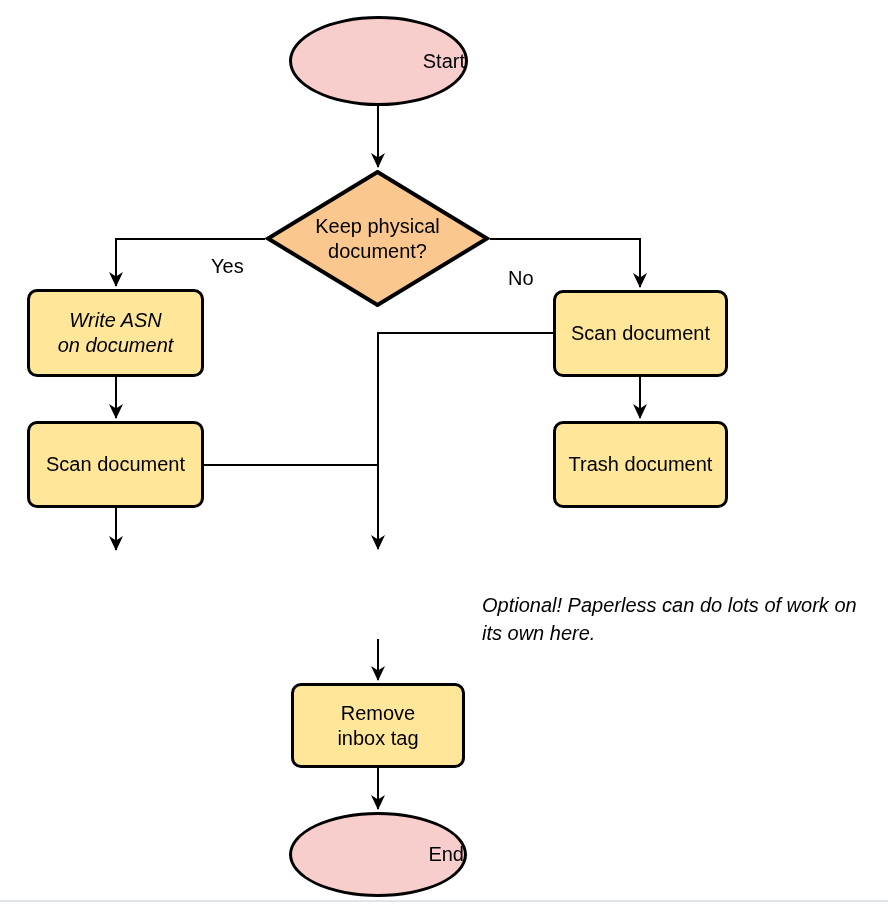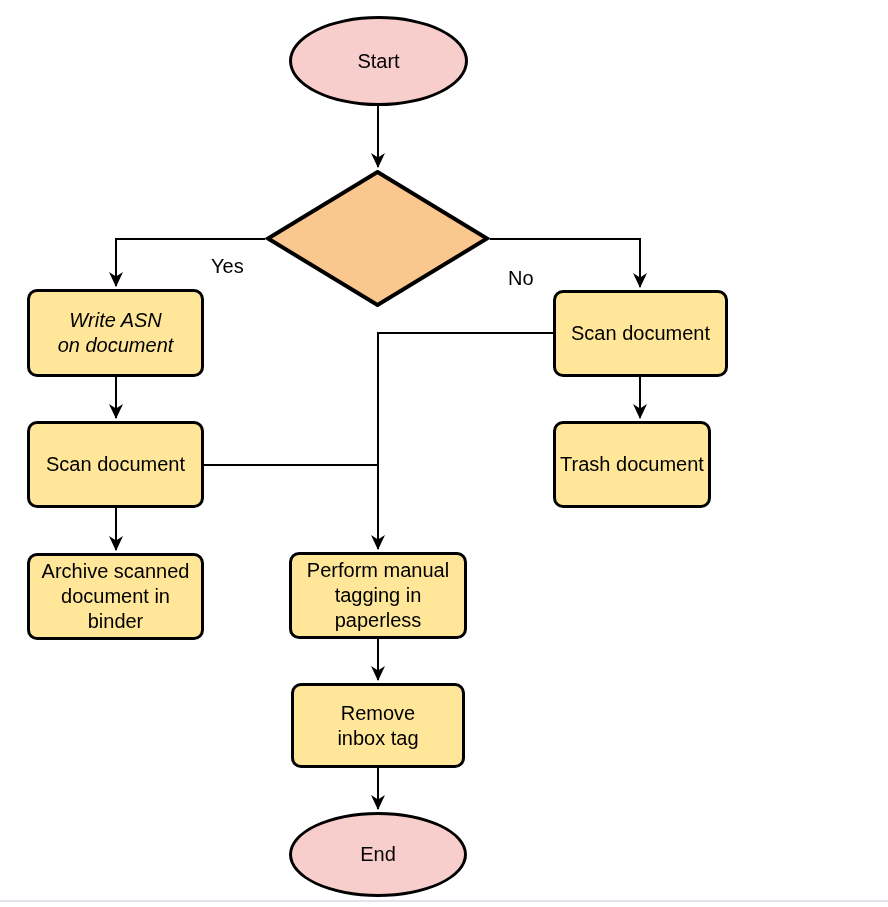--- a/index.html
+++ b/index.html
@@ -37,20 +37,21 @@
   }
   .process {
     background: var(--process-fill, #ffe699);
     border: 3px solid var(--stroke, #000000);
     border-radius: 10px;
   }
   .terminator {
     background: var(--terminator-fill, #f8cecc);
     border: 3.5px solid var(--stroke, #000000);
     border-radius: 50%;
+    justify-content: flex-end;
   }
   .decision {
     background: transparent;
     border: none;
   }
   .decision .shape-svg {
     position: absolute;
     left: 0;
     top: 0;
     width: 100%;
@@ -59,21 +60,21 @@
   .decision .node-label {
     position: relative;
     z-index: 1;
   }
   #node-start    { left: 289px; top: 16px;  width: 179px; height: 90px; }
   #node-decision { left: 265px; top: 170px; width: 225px; height: 137px; }
   #node-write-asn  { left: 27px;  top: 289px; width: 177px; height: 88px; font-style: italic; }
   #node-scan-left  { left: 27px;  top: 421px; width: 177px; height: 87px; }
   #node-archive    { left: 27px;  top: 553px; width: 177px; height: 87px; }
   #node-scan-right { left: 553px; top: 290px; width: 175px; height: 87px; }
-  #node-trash      { left: 553px; top: 421px; width: 158px; height: 87px; }
+  #node-trash      { left: 553px; top: 421px; width: 175px; height: 87px; }
   #node-tagging    { left: 289px; top: 552px; width: 178px; height: 87px; }
   #node-remove     { left: 291px; top: 683px; width: 174px; height: 85px; }
   #node-end        { left: 289px; top: 812px; width: 178px; height: 85px; }
   .edge-label {
     position: absolute;
     font-size: 20px;
     line-height: 21px;
     margin-top: 48px;
   }
   #label-yes { left: 211px; top: 208px; }
@@ -122,59 +123,53 @@
   </svg>
 
   <div class="node terminator" id="node-start">
     <span class="node-label">Start</span>
   </div>
 
   <div class="node decision" id="node-decision">
     <svg class="shape-svg" viewBox="0 0 225 137" xmlns="http://www.w3.org/2000/svg" preserveAspectRatio="none">
       <polygon points="112.5,2 222,68.5 112.5,135 3,68.5" fill="var(--decision-fill, #fac88f)" stroke="var(--stroke, #000000)" stroke-width="4"></polygon>
     </svg>
+    <span class="node-label">Keep physical
+document?</span>
   </div>
 
   <div class="node process" id="node-write-asn">
     <span class="node-label">Write ASN
 on document</span>
   </div>
 
   <div class="node process" id="node-scan-left">
     <span class="node-label">Scan document</span>
   </div>
 
-  <div class="node process" id="node-archive">
-    <span class="node-label">Archive scanned
-document in
-binder</span>
-  </div>
 
   <div class="node process" id="node-scan-right">
     <span class="node-label">Scan document</span>
   </div>
 
   <div class="node process" id="node-trash">
     <span class="node-label">Trash document</span>
   </div>
 
-  <div class="node process" id="node-tagging">
-    <span class="node-label">Perform manual
-tagging in
-paperless</span>
-  </div>
 
   <div class="node terminator" id="node-end">
     <span class="node-label">End</span>
   </div>
 
   <div class="node process" id="node-remove">
     <span class="node-label">Remove
 inbox tag</span>
   </div>
 
   <div class="edge-label" id="label-yes">Yes</div>
   <div class="edge-label" id="label-no">No</div>
 
+  <div class="annotation">Optional! Paperless can do lots of work on
+its own here.</div>
 
   <div class="bottom-rule"></div>
 
 </div>
 
 </body></html>

